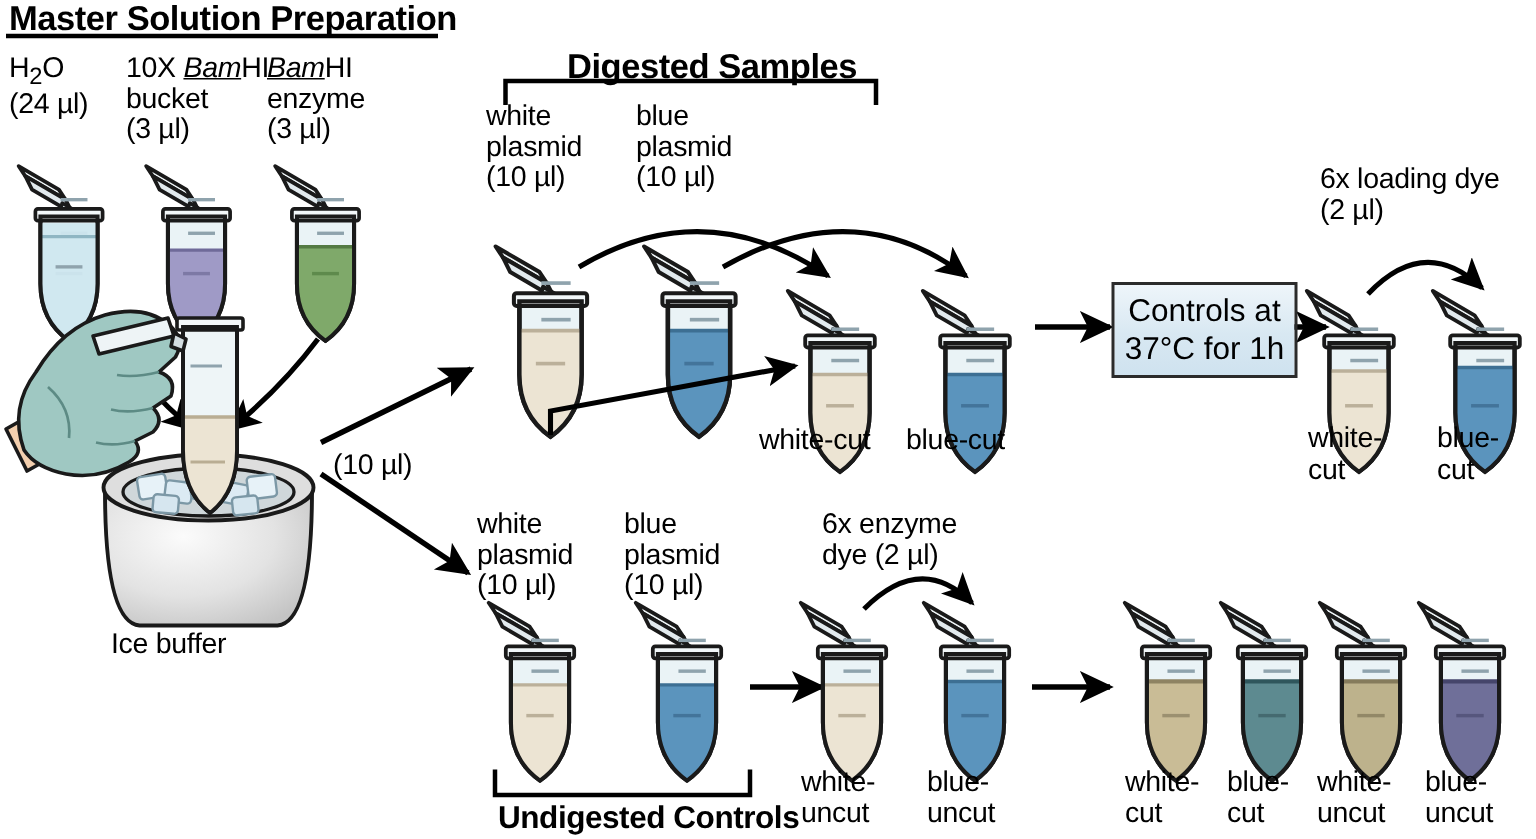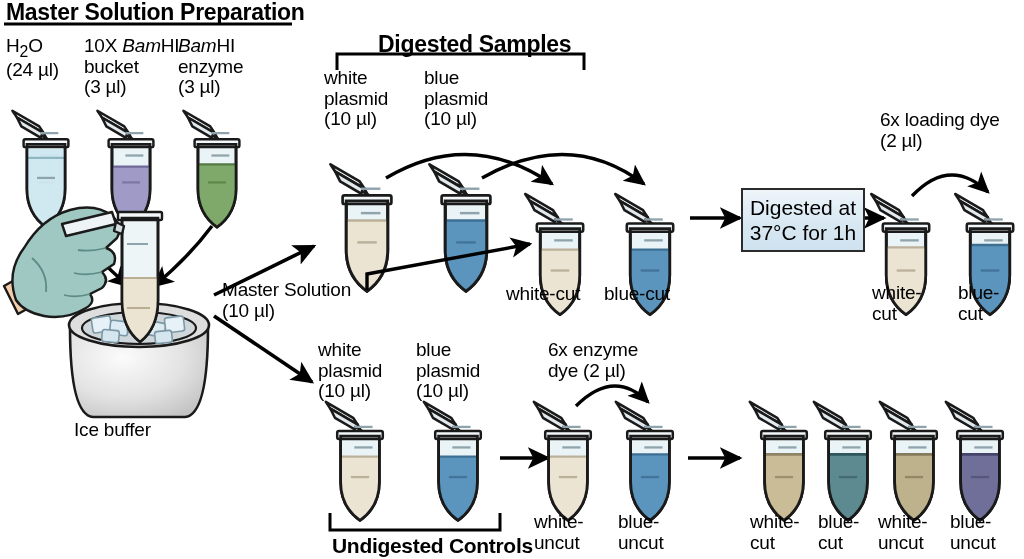--- a/index.html
+++ b/index.html
@@ -2,21 +2,21 @@
 <html><head>
 <meta charset="utf-8">
 <style>
   html,body{margin:0;padding:0;background:#fff;}
   body{width:1024px;height:559px;position:relative;overflow:hidden;
        font-family:"Liberation Sans","DejaVu Sans",sans-serif;color:#000;}
   #stage{position:absolute;inset:0;width:1024px;height:559px;padding-left:36px;}
   .lbl{position:absolute;text-align:left;line-height:1.08;font-size:19px;
        white-space:nowrap;letter-spacing:-.2px;}
   .ttl{position:absolute;font-weight:bold;font-size:23px;letter-spacing:-.3px;}
-  .it{font-style:italic;}
+  .it{font-style:italic;text-decoration:underline;}
   svg{display:block;overflow:visible;}
   #svgroot{position:absolute;left:0;top:0;width:1024px;height:559px;}
   .incubate-box{position:absolute;border:2px solid #2b2b2b;
       background:linear-gradient(180deg,#eef5fa 0%,#d8e8f2 55%,#cfe2ef 100%);
       display:flex;align-items:center;justify-content:center;text-align:center;
       font-size:21px;line-height:1.2;}
 </style>
 </head>
 <body>
 
@@ -324,41 +324,41 @@
 
   <div class="lbl" style="left:178px;top:36px;width:90px;">
     <span class="it">Bam</span><span>HI</span><br>
     <span>enzyme</span><br>
     <span>(3 µl)</span>
   </div>
 
   <div class="lbl" style="left:74px;top:420px;width:130px;">Ice buffer</div>
 
   <div class="lbl" style="left:222px;top:280px;width:186px;">
-    <span>Master Solution</span><br>
+    <br>
     <span>(10 µl)</span>
   </div>
 
   <div class="lbl" style="left:324px;top:68px;width:92px;">
     <span>white</span><br>
     <span>plasmid</span><br>
     <span>(10 µl)</span>
   </div>
   <div class="lbl" style="left:424px;top:68px;width:92px;">
     <span>blue</span><br>
     <span>plasmid</span><br>
     <span>(10 µl)</span>
   </div>
 
   <div class="lbl" style="left:506px;top:284px;width:108px;">white-cut</div>
   <div class="lbl" style="left:604px;top:284px;width:94px;">blue-cut</div>
 
   <div class="incubate-box" style="left:741px;top:188px;width:120px;height:60px;">
     <div>
-      <span>Digested at</span><br>
+      <span>Controls at</span><br>
       <span>37°C for 1h</span>
     </div>
   </div>
 
   <div class="lbl" style="left:880px;top:110px;width:142px;">
     <span>6x loading dye</span><br>
     <span>(2 µl)</span>
   </div>
 
   <div class="lbl" style="left:872px;top:283px;width:70px;">

